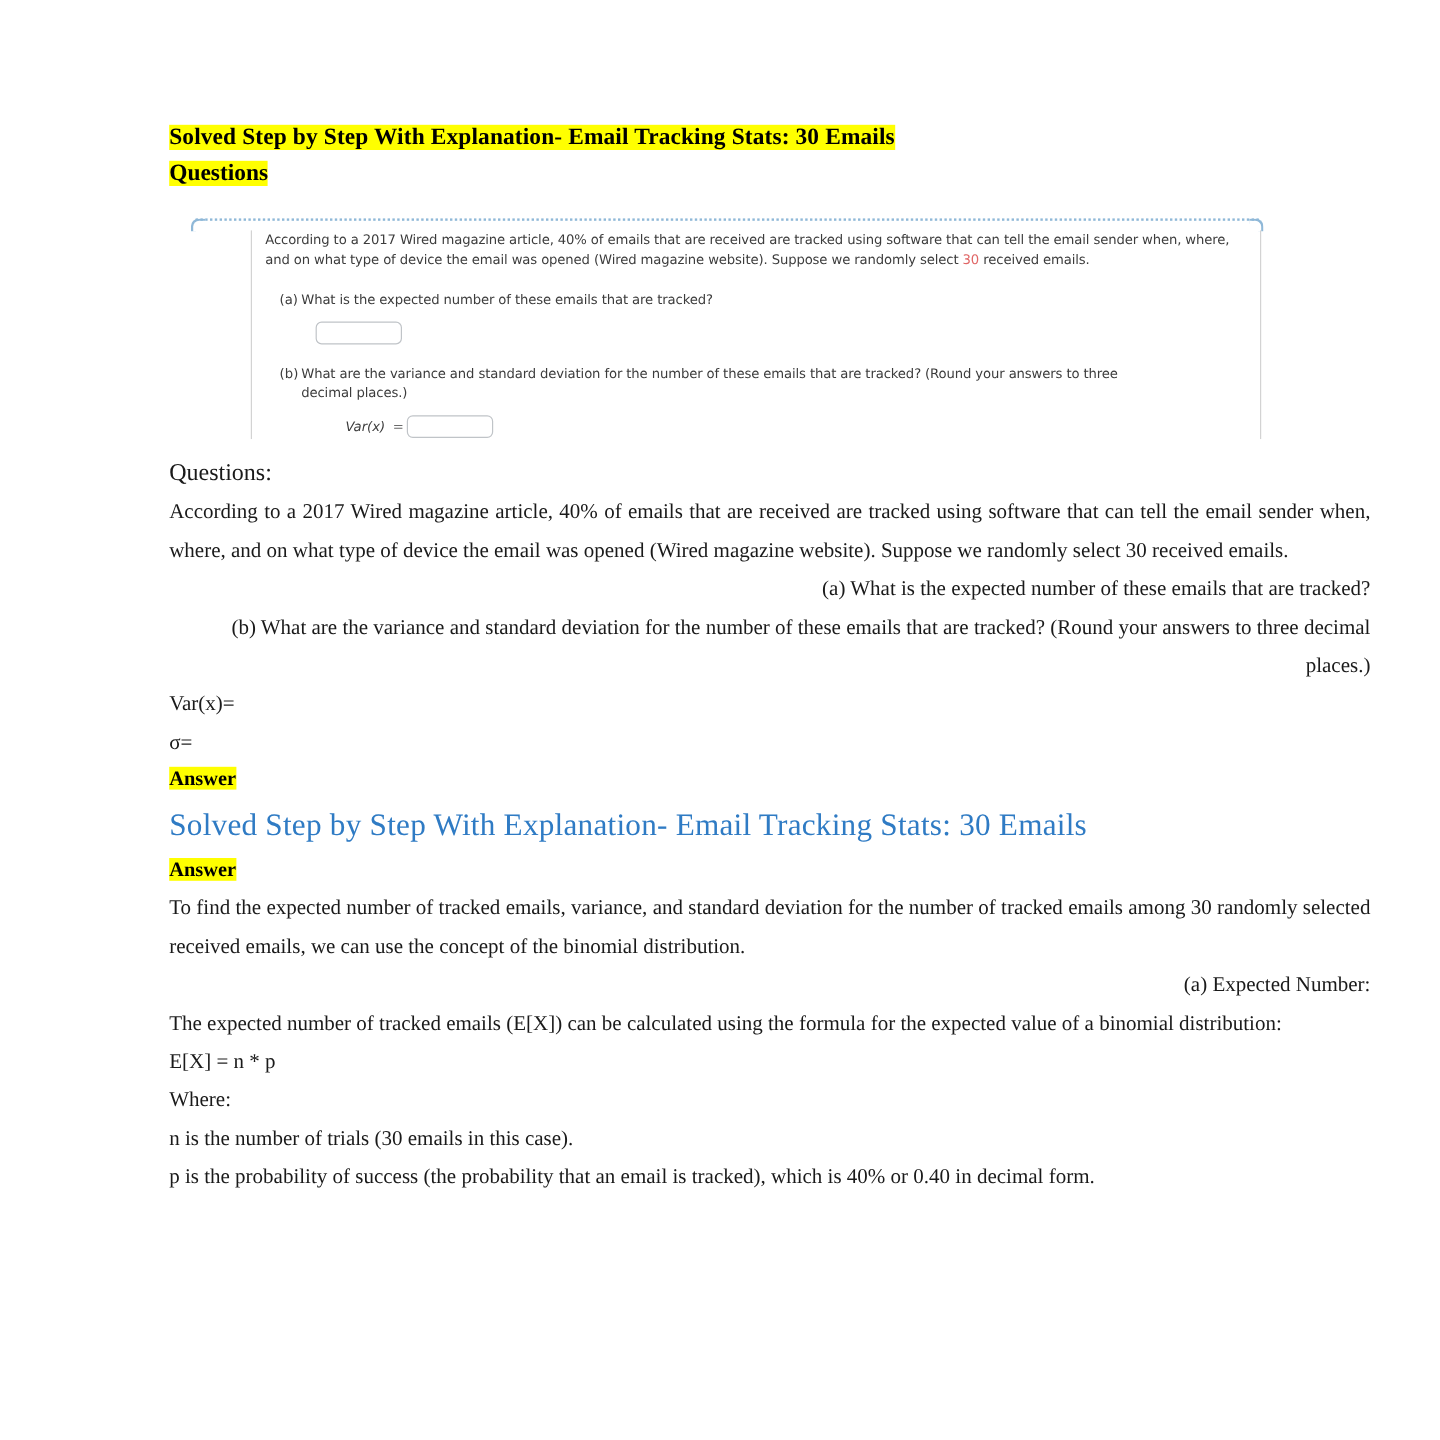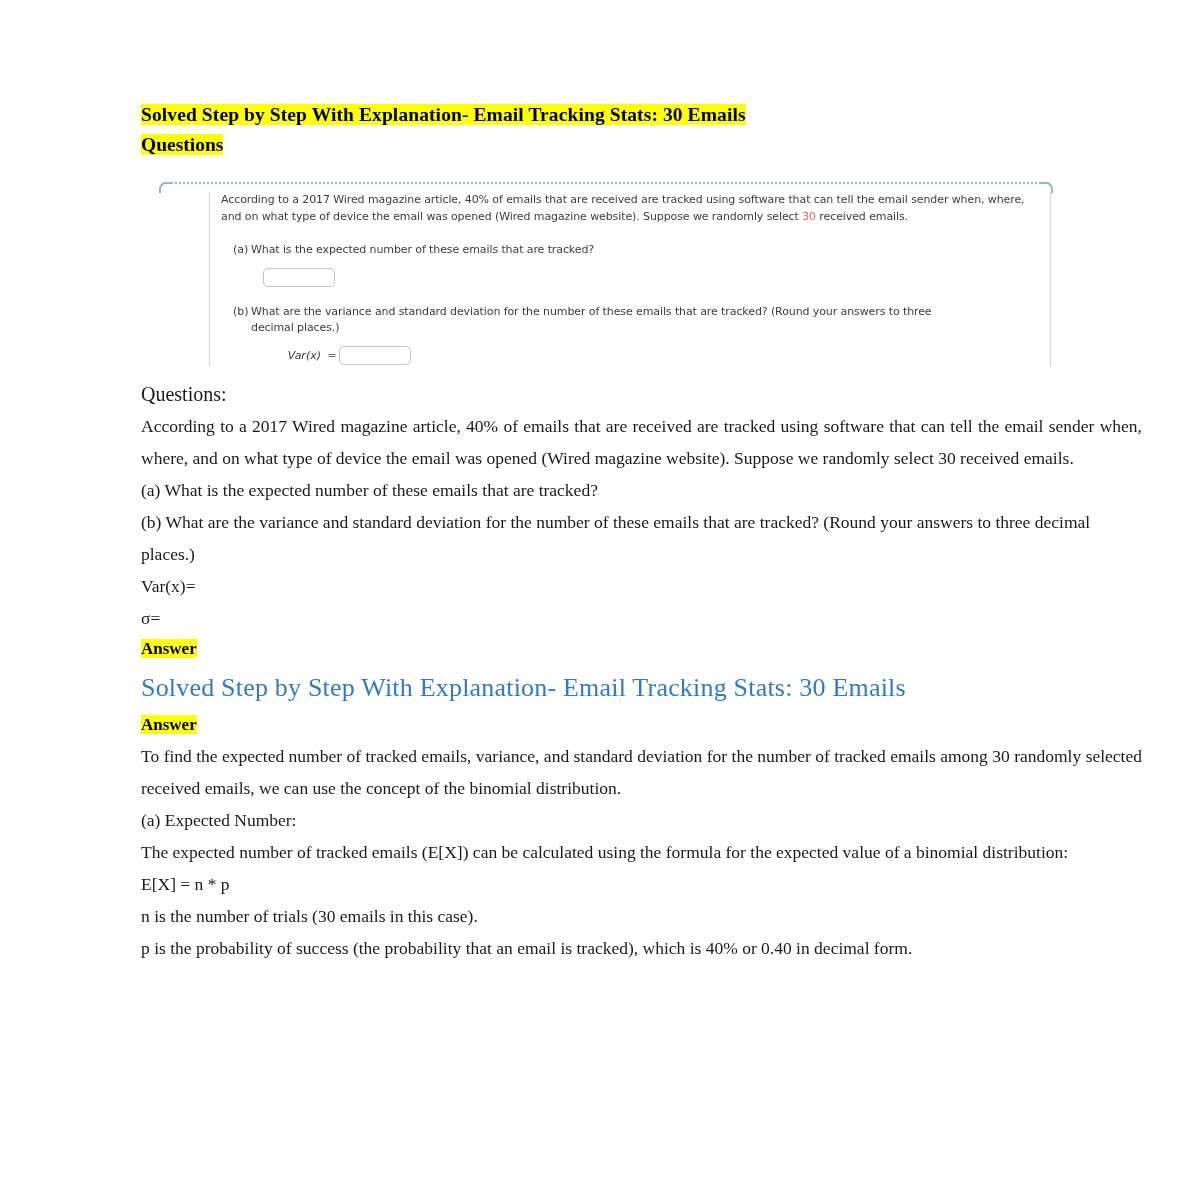--- a/index.html
+++ b/index.html
@@ -75,21 +75,21 @@
     margin: 0;
   }
   p.body {
     font-size: 17.5px;
     line-height: 32px;
     margin: 0;
     text-align: justify;
     text-justify: inter-word;
   }
   p.body.nojust {
-    text-align: left;
+    text-align: right;
   }
 
   .line {
     font-size: 17.5px;
     line-height: 32px;
     margin: 0;
   }
 
   
   .embed-wrap {
@@ -270,16 +270,17 @@
   <div class="line">σ=</div>
 
   <div class="hl-word"><span class="mark">Answer</span></div>
   <div class="blue-heading">Solved Step by Step With  Explanation- Email Tracking Stats: 30 Emails</div>
   <div class="hl-word"><span class="mark">Answer</span></div>
 
   <p class="body">To find the expected number of tracked emails, variance, and standard deviation for the number of tracked emails among 30 randomly selected received emails, we can use the concept of the binomial distribution.</p>
   <p class="body nojust">(a) Expected Number:</p>
   <p class="body">The expected number of tracked emails (E[X]) can be calculated using the formula for the expected value of a binomial distribution:</p>
   <div class="line">E[X] = n * p</div>
+  <div class="line">Where:</div>
   <div class="line">n is the number of trials (30 emails in this case).</div>
   <p class="body">p is the probability of success (the probability that an email is tracked), which is 40% or 0.40 in decimal form.</p>
 
 </div>
 
 </body></html>

